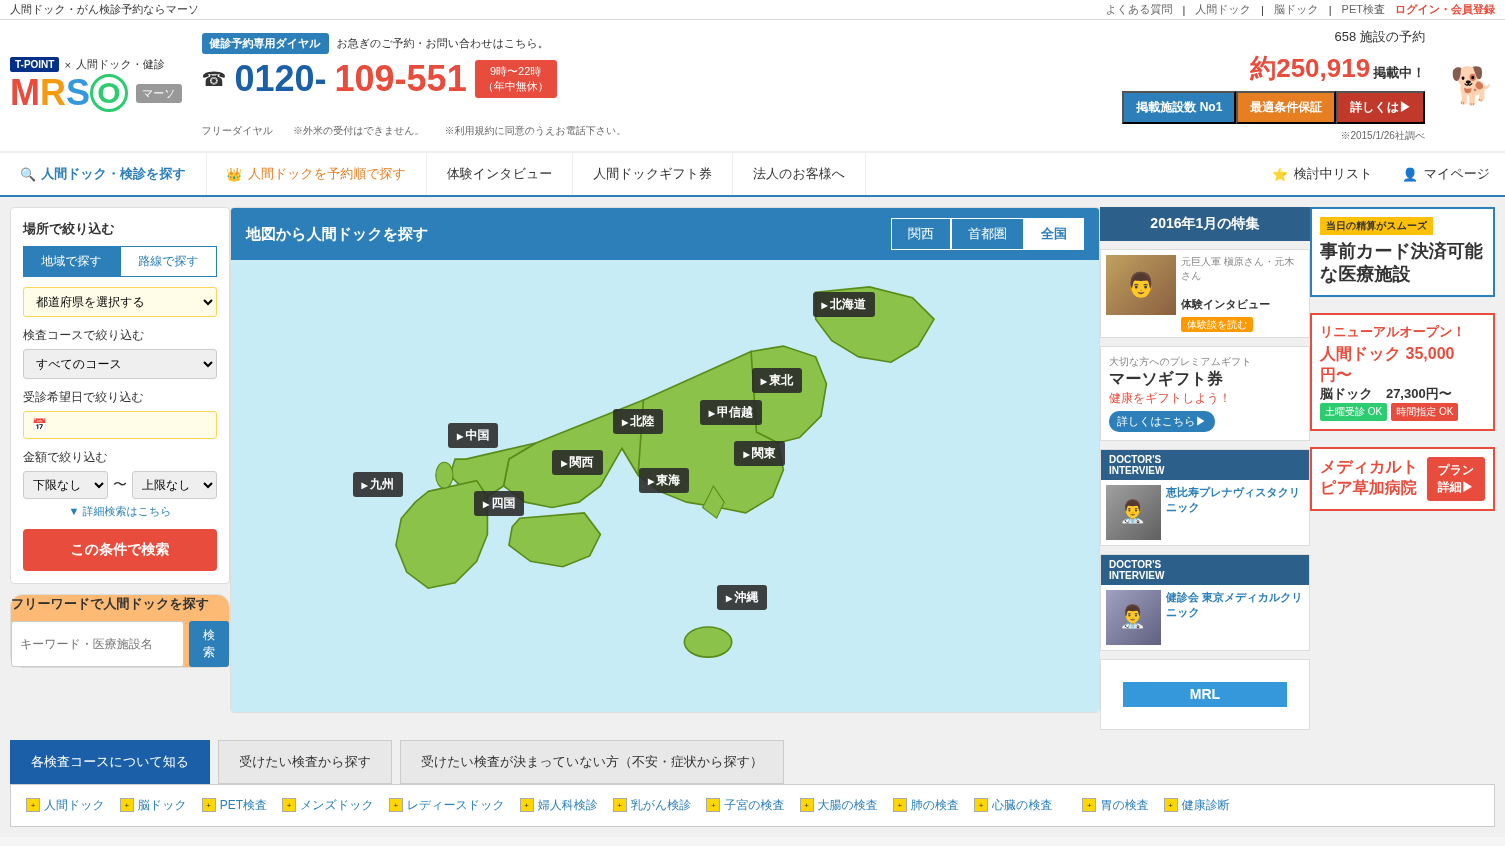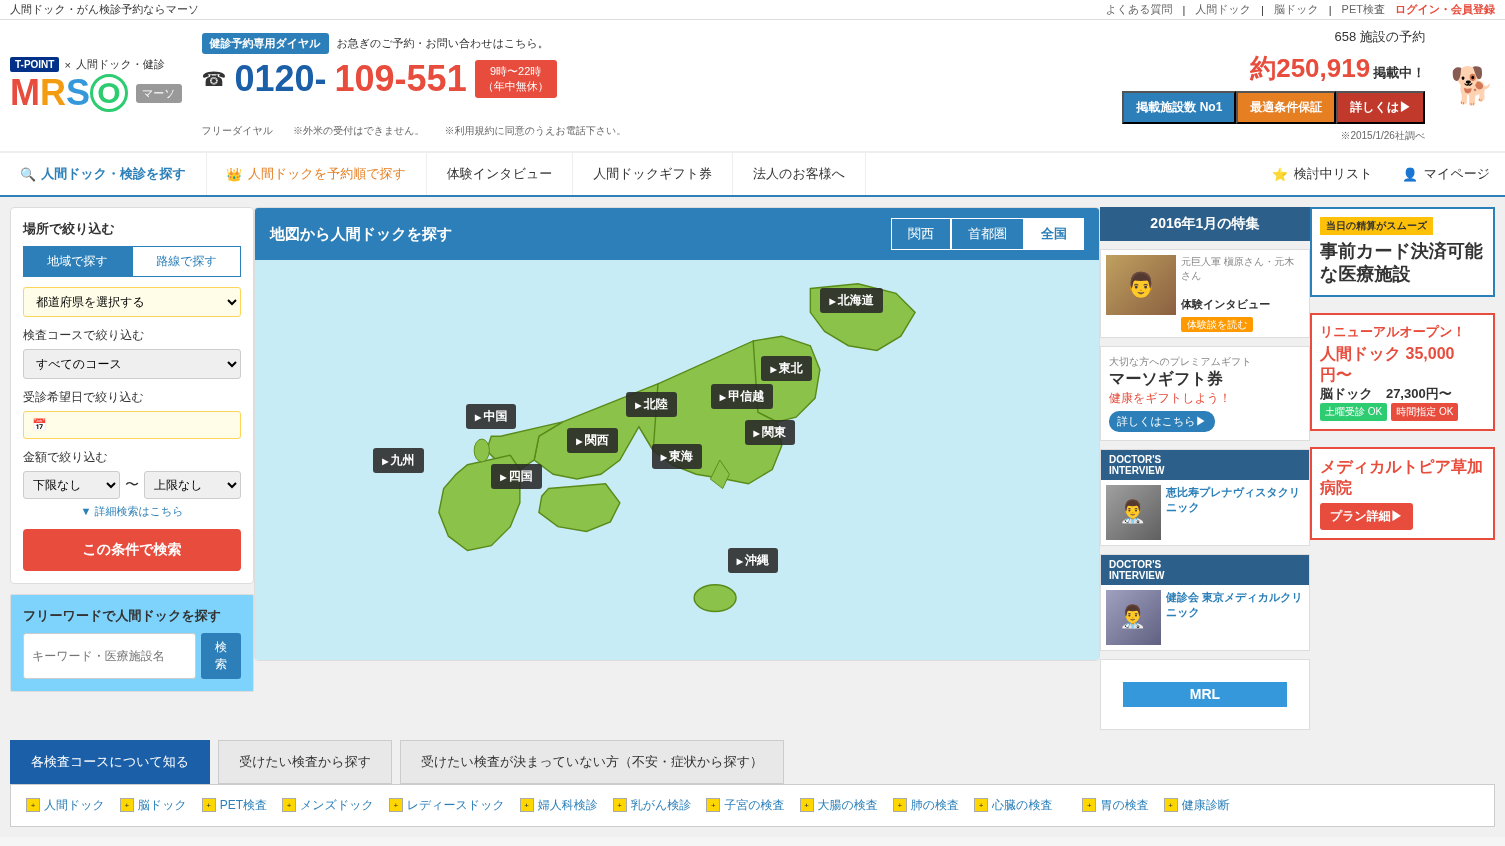--- a/index.html
+++ b/index.html
@@ -47,21 +47,21 @@
     .nav-item { padding: 12px 20px; font-size: 13px; color: #333; cursor: pointer; display: flex; align-items: center; gap: 5px; border-right: 1px solid #eee; text-decoration: none; white-space: nowrap; }
     .nav-item.primary { color: #2c7fb8; font-weight: bold; }
     .nav-item.has-crown { color: #e67e22; }
     .nav-right { margin-left: auto; display: flex; }
     .nav-item-right { padding: 12px 15px; font-size: 13px; color: #333; cursor: pointer; display: flex; align-items: center; gap: 5px; }
 
     
     .main { display: flex; gap: 0; padding: 10px; background: #f0f0f0; }
 
     
-    .left-panel { width: 244px; display: flex; flex-direction: column; gap: 10px; flex-shrink: 0; }
+    .left-panel { width: 220px; display: flex; flex-direction: column; gap: 10px; flex-shrink: 0; }
 
     
     .search-box { background: #fff; border: 1px solid #ddd; border-radius: 4px; padding: 12px; }
     .search-box-title { font-size: 13px; font-weight: bold; color: #333; margin-bottom: 8px; }
     .toggle-buttons { display: flex; gap: 0; margin-bottom: 10px; }
     .toggle-btn { flex: 1; padding: 6px; text-align: center; font-size: 12px; cursor: pointer; border: 1px solid #2c7fb8; }
     .toggle-btn.active { background: #2c7fb8; color: #fff; }
     .toggle-btn.inactive { background: #fff; color: #2c7fb8; }
 
     .select-prefecture { width: 100%; padding: 6px 8px; border: 1px solid #fcd55a; background: #fffde7; font-size: 12px; border-radius: 3px; cursor: pointer; margin-bottom: 10px; }
@@ -71,21 +71,21 @@
 
     .date-input { width: 100%; padding: 6px 8px; border: 1px solid #fcd55a; background: #fffde7; font-size: 12px; border-radius: 3px; margin-bottom: 10px; cursor: pointer; display: flex; align-items: center; gap: 5px; }
 
     .price-row { display: flex; align-items: center; gap: 5px; margin-bottom: 5px; }
     .price-select { flex: 1; padding: 5px; border: 1px solid #ccc; font-size: 12px; border-radius: 3px; }
     .price-tilde { font-size: 14px; }
     .advanced-search { text-align: center; font-size: 11px; color: #2c7fb8; cursor: pointer; margin-bottom: 10px; }
     .search-btn { width: 100%; padding: 12px; background: #e74c3c; color: #fff; border: none; border-radius: 4px; font-size: 14px; font-weight: bold; cursor: pointer; }
 
     
-    .freeword-box { background: #7dd3fc; border: 1px solid #ddd; border-radius: 2px; padding: 12px; }
+    .freeword-box { background: #fdba74; border: 1px solid #ddd; border-radius: 13px; }
     .freeword-title { font-size: 13px; font-weight: bold; margin-bottom: 8px; }
     .freeword-row { display: flex; gap: 5px; }
     .freeword-input { flex: 1; padding: 6px 8px; border: 1px solid #ccc; font-size: 12px; border-radius: 3px; }
     .freeword-btn { padding: 6px 12px; background: #2c7fb8; color: #fff; border: none; border-radius: 3px; cursor: pointer; font-size: 12px; }
 
     
     .center-panel { flex: 1; display: flex; flex-direction: column; gap: 10px; }
     .map-container { background: #fff; border: 1px solid #ddd; border-radius: 4px; overflow: hidden; }
     .map-header { background: #2c7fb8; color: #fff; padding: 10px 15px; display: flex; align-items: center; justify-content: space-between; }
     .map-title { font-size: 15px; font-weight: bold; }
@@ -96,21 +96,21 @@
     .ad-tag { background: #ffc107; color: #333; padding: 2px 6px; font-size: 10px; font-weight: bold; margin-bottom: 5px; display: inline-block; }
     .ad-title { font-size: 18px; font-weight: bold; color: #333; line-height: 1.3; }
 
     .ad-card2 { border: 2px solid #e74c3c; background: #fff; margin-bottom: 8px; padding: 8px; cursor: pointer; }
     .ad-card2-title { font-size: 16px; font-weight: bold; color: #e74c3c; line-height: 1.3; }
     .ad-card2-price { font-size: 13px; font-weight: bold; color: #333; }
     .ad-card2-badge { background: #2ecc71; color: #fff; padding: 2px 5px; font-size: 10px; border-radius: 2px; display: inline-block; }
     .ad-card2-badge2 { background: #e74c3c; color: #fff; padding: 2px 5px; font-size: 10px; border-radius: 2px; display: inline-block; }
 
     
-    .map-wrapper { position: relative; width: 100%; height: 400px; background: #c8ecf5; }
+    .map-wrapper { position: relative; width: 100%; height: 452px; background: #c8ecf5; }
     .region-btn { position: absolute; background: rgba(40,40,40,0.88); color: #fff; padding: 4px 9px; border-radius: 3px; font-size: 12px; font-weight: bold; cursor: pointer; white-space: nowrap; }
     .region-btn::before { content: '▶ '; font-size: 8px; }
 
     
     .japan-svg { position: absolute; top: 0; left: 0; width: 100%; height: 100%; }
 
     .bottom-section { padding: 0 10px 10px 10px; background: #f0f0f0; }
     .tabs-row { display: flex; gap: 8px; }
     .main-tab { padding: 12px 20px; font-size: 13px; cursor: pointer; border: 1px solid #ccc; }
     .main-tab.active-tab { background: #1a5fa8; color: #fff; border-color: #1a5fa8; }
@@ -392,21 +392,21 @@
       <div style="color:#e74c3c; font-weight:bold; font-size:13px; margin-bottom:3px;">リニューアルオープン！</div>
       <div class="ad-card2-title">人間ドック 35,000円〜</div>
       <div class="ad-card2-price">脳ドック　27,300円〜</div>
       <div style="display:flex; gap:4px; margin-top:0;">
         <span class="ad-card2-badge">土曜受診 OK</span>
         <span class="ad-card2-badge2">時間指定 OK</span>
       </div>
     </div>
 
 
-    <div style="border:2px solid #e74c3c; background:#fff; padding:8px; cursor:pointer; display:flex; flex-direction:column; gap:4px;">
+    <div style="border:2px solid #e74c3c; background:#fff; padding:8px; cursor:pointer; display:flex; flex-direction:row; gap:4px;">
       <div style="font-size:16px; font-weight:bold; color:#e74c3c; line-height:1.3;">メディカルトピア草加病院</div>
       <button style="background:#e74c3c; color:#fff; border:none; padding:5px 10px; font-size:12px; font-weight:bold; cursor:pointer; border-radius:3px; align-self:flex-start;">プラン詳細▶</button>
     </div>
   </div>
 </div>
 
 <div class="bottom-section">
   <div class="tabs-row">
     <div class="main-tab active-tab">各検査コースについて知る</div>
     <div class="main-tab inactive-tab">受けたい検査から探す</div>

